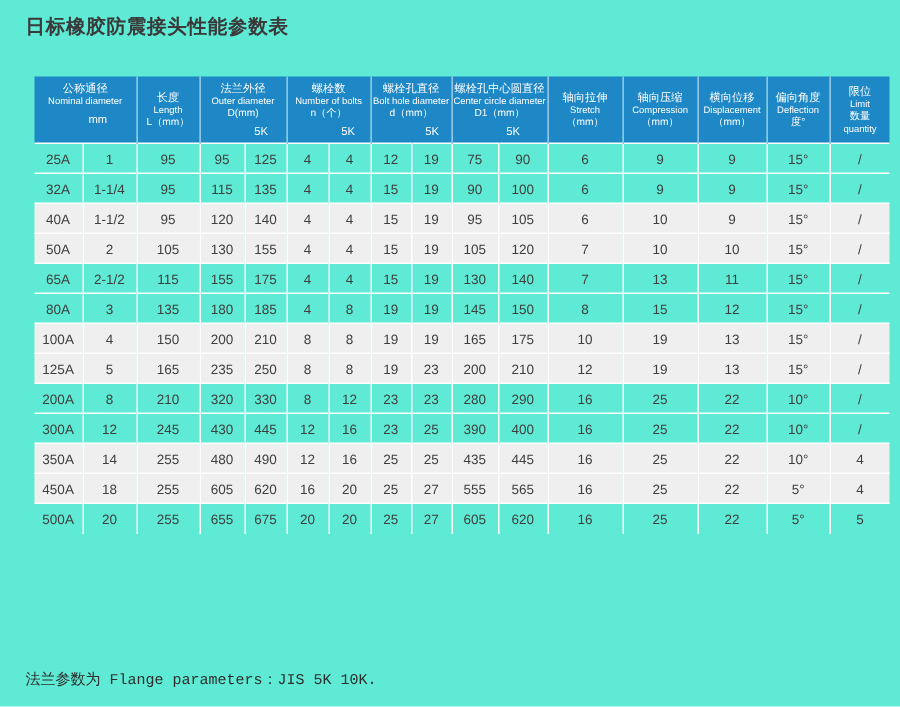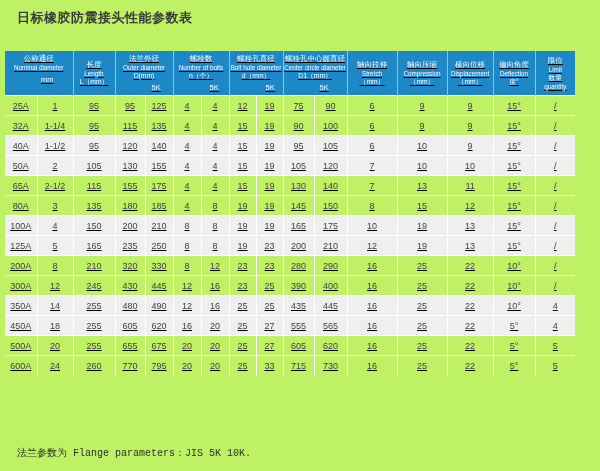--- a/index.html
+++ b/index.html
@@ -1,26 +1,26 @@
 <!DOCTYPE html>
 <html style="--header_bg: #1e87c6; --stripe_bg: #efefef; --body_text: #3e3e3e;"><head>
 <meta charset="utf-8">
 <style>
   * { margin:0; padding:0; box-sizing:border-box; }
   :root { --header_bg:#1e87c6; --stripe_bg:#efefef; --body_text:#3e3e3e; }
   html,body { width:600px; height:471px; background:#ffffff;
               font-family:"Liberation Sans", sans-serif; }
-  .page { position:relative; width:600px; height:471px; overflow:hidden; background:#bef264; }
+  .page { position:relative; width:600px; height:471px; overflow:hidden; background:#5eead4; }
 
   .title-zh { position:absolute; left:17px; top:9px; font-size:13px; font-weight:bold;
               color:#3a3a3a; letter-spacing:0.5px; }
   .title-en { position:absolute; left:16px; top:25px; font-size:12.5px; color:#6a6a6a; }
 
-  table.params { position:absolute; left:5px; top:51px; width:570px;
-                 border-collapse:collapse; table-layout:fixed;text-decoration:underline; }
+  table.params { position:absolute; left:23px; top:51px; width:570px;
+                 border-collapse:collapse; table-layout:fixed; }
   thead th { background:var(--header_bg); color:#fff; font-weight:normal; padding:0;
              border-left:1px solid rgba(255,255,255,0.5); vertical-align:middle; }
   thead th:first-child { border-left:0; }
   .hcell { display:flex; flex-direction:column; justify-content:center; align-items:center;
            height:44px; padding:3px 0 2px; line-height:1.3; overflow:hidden; }
   .hcell.has-subs { justify-content:flex-start; }
   .h-zh   { font-size:7.5px; white-space:nowrap; }
   .h-en   { font-size:6.3px; white-space:nowrap; }
   .h-unit { font-size:6.8px; white-space:nowrap; }
   .h-subrow { margin-top:auto; display:flex; width:100%; }
@@ -389,35 +389,17 @@
           <td>25</td>
           <td>27</td>
           <td>605</td>
           <td>620</td>
           <td>16</td>
           <td>25</td>
           <td>22</td>
           <td>5°</td>
           <td>5</td>
         </tr>
-        <tr>
-          <td>600A</td>
-          <td>24</td>
-          <td>260</td>
-          <td>770</td>
-          <td>795</td>
-          <td>20</td>
-          <td>20</td>
-          <td>25</td>
-          <td>33</td>
-          <td>715</td>
-          <td>730</td>
-          <td>16</td>
-          <td>25</td>
-          <td>22</td>
-          <td>5°</td>
-          <td>5</td>
-        </tr>
       </tbody>
   </table>
 
   <div class="footnote">法兰参数为 Flange parameters：JIS 5K 10K.</div>
 </div>
 
 </body></html>

